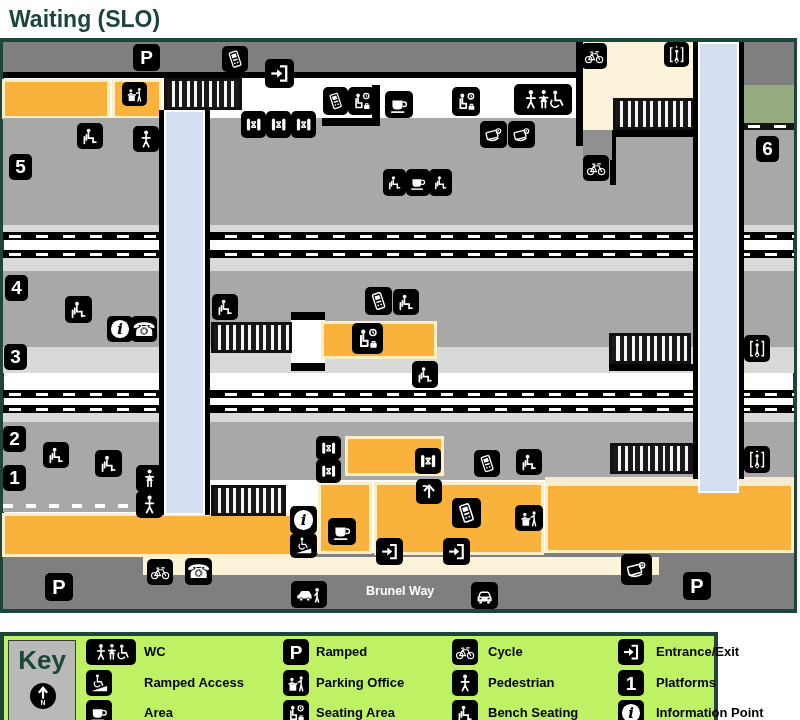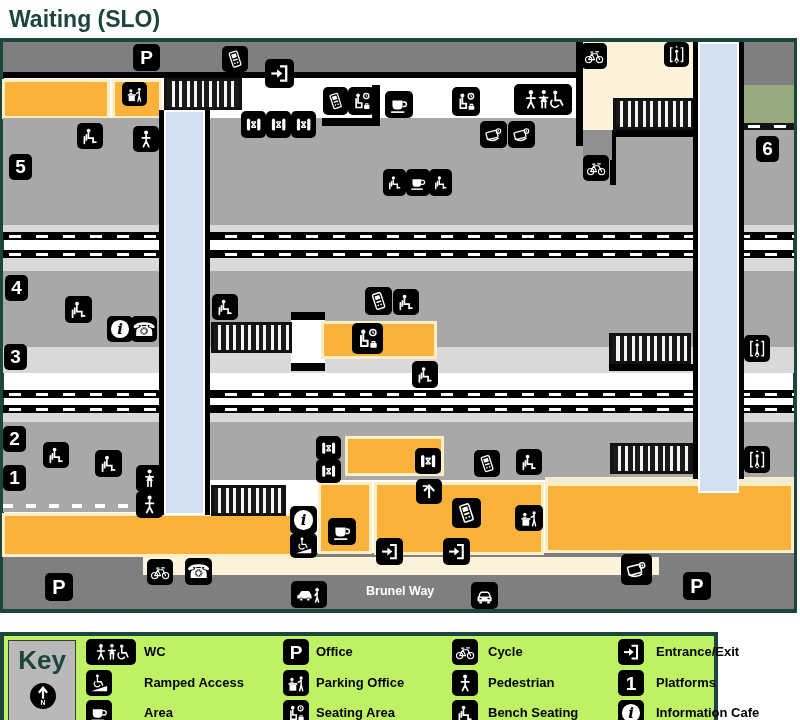--- a/index.html
+++ b/index.html
@@ -609,21 +609,21 @@
           <svg viewBox="0 0 24 24">
             <path d="M4.5 7.5h11.5v5.6a4.4 4.4 0 0 1-4.4 4.4H8.9a4.4 4.4 0 0 1-4.4-4.4Z" fill="#fff"></path>
             <path d="M16 9h1.8a2.6 2.6 0 0 1 0 5.2H16" stroke="#fff" stroke-width="1.6" fill="none"></path>
             <path d="M3 19.6h15v1.9H3Z" fill="#fff"></path>
           </svg>
         </div>
         <div class="klabel" style="left: 144px; top: 73px;">Area</div>
         <div class="ic" style="left: 283px; top: 7px; width: 26px; height: 26px;">
           <b class="pt" style="font-size: 19px;">P</b>
         </div>
-        <div class="klabel" style="left: 316px; top: 12px;">Office</div>
+        <div class="klabel" style="left: 316px; top: 12px;">Ramped</div>
         <div class="ic" style="left: 283px; top: 38px; width: 26px; height: 26px;">
           <svg viewBox="0 0 24 24">
             <circle cx="7" cy="7.6" r="2" fill="#fff"></circle>
             <path d="M4.6 11.6a2.6 2.6 0 0 1 4.8 0Z" fill="#fff"></path>
             <rect x="3" y="12" width="10.5" height="2" fill="#fff"></rect>
             <rect x="4.2" y="14" width="8" height="7" fill="#fff"></rect>
             <circle cx="18" cy="5.8" r="1.9" fill="#fff"></circle>
             <path d="M18 8v6M18 14l-1.8 7M18 14l1.8 7M18 9.2l-3.6 1.8" stroke="#fff" stroke-width="1.7" stroke-linecap="round" fill="none"></path>
           </svg>
         </div>
@@ -670,16 +670,16 @@
           </svg>
         </div>
         <div class="klabel" style="left: 656px; top: 12px;">Entrance/Exit</div>
         <div class="ic" style="left: 618px; top: 38px; width: 26px; height: 26px;">
           <b class="pt" style="font-size: 19px;">1</b>
         </div>
         <div class="klabel" style="left: 656px; top: 43px;">Platforms</div>
         <div class="ic" style="left: 618px; top: 68px; width: 26px; height: 26px;">
           <span class="infocir">i</span>
         </div>
-        <div class="klabel" style="left: 656px; top: 73px;">Information Cafe</div>
+        <div class="klabel" style="left: 656px; top: 73px;">Information Point</div>
       </div>
   </div>
 </div>
 
 </body></html>

